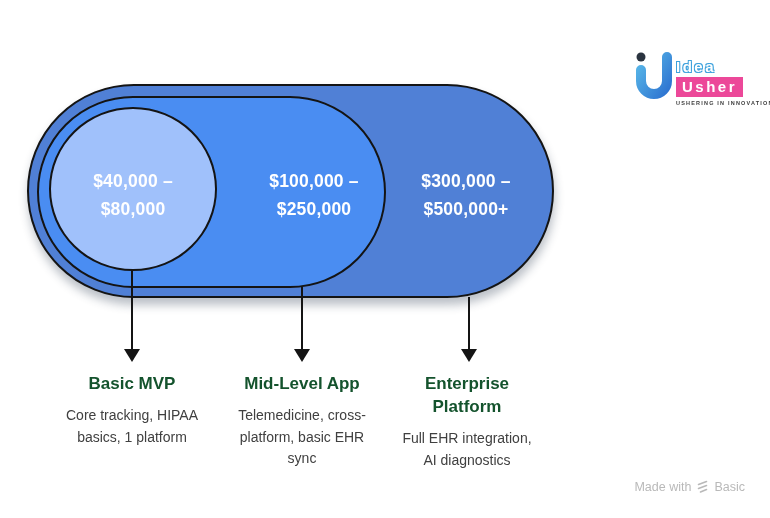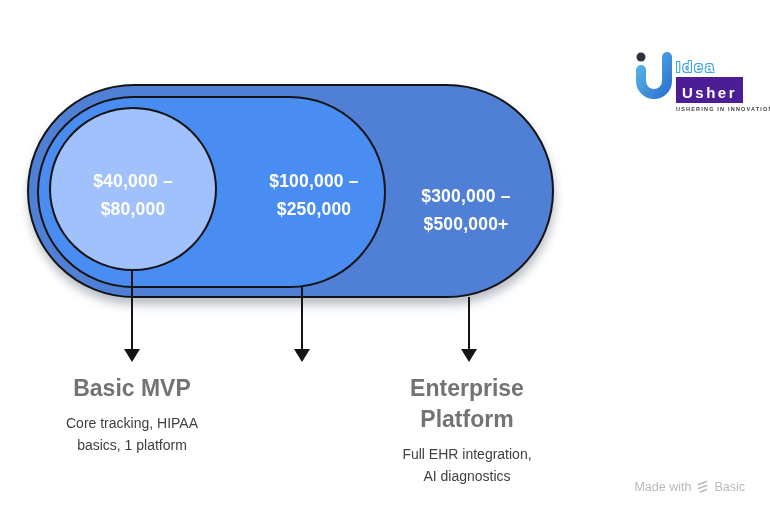--- a/index.html
+++ b/index.html
@@ -25,21 +25,21 @@
   }
 
   
   .price {
     position:absolute; top:167px; width:164px; text-align:center;
     color:#ffffff; font-size:17.5px; font-weight:600; line-height:28px;
     white-space:pre-line; letter-spacing:.2px;
   }
   .price-1 { left:51px; }
   .price-2 { left:216px;margin-left:16px; }
-  .price-3 { left:384px;margin-top:15px; }
+  .price-3 { left:384px; }
 
   
   .arrow-line { position:absolute; width:2px; background:#141414; }
   .arrow-line-1 { left:131px; top:270px; height:80px; }
   .arrow-line-2 { left:301px; top:287px; height:63px; }
   .arrow-line-3 { left:468px; top:297px; height:53px; }
   .arrow-head {
     position:absolute; top:349px; width:0; height:0;
     border-left:8px solid transparent; border-right:8px solid transparent;
     border-top:13px solid #141414;
@@ -47,38 +47,38 @@
   .arrow-head-1 { left:124px; }
   .arrow-head-2 { left:294px; }
   .arrow-head-3 { left:461px; }
 
   
   .tier { position:absolute; top:373px; text-align:center; }
   .tier-1 { left:47px;  width:170px; }
   .tier-2 { left:217px; width:170px; }
   .tier-3 { left:391px; width:152px; }
   .tier-name {
-    font-size:23px; font-weight:700; color:#737373; line-height:1.35;
+    font-size:17px; font-weight:700; color:#14532d; line-height:1.35;
     margin-bottom:9px; white-space:pre-line;
   }
   .tier-desc {
     font-size:14px; color:#404040; line-height:1.55; white-space:pre-line;
   }
 
   
   .logo { position:absolute; left:633px; top:49px; display:flex; align-items:flex-start; }
   .logo-text { margin-left:3px; padding-top:9px; }
   .logo-idea {
     font-size:15px; font-weight:700; letter-spacing:2.5px; color:#ffffff;
     text-shadow:-1px -1px 0 #3ea2dd, 1px -1px 0 #3ea2dd, -1px 1px 0 #3ea2dd, 1px 1px 0 #3ea2dd;
     margin-bottom:2px;
   }
   .logo-usher {
-    display:inline-block; background:#4c1d95; color:#ffffff; font-weight:700;
-    font-size:15px; letter-spacing:2.5px; padding:7px 6px 2px;
+    display:inline-block; background:#ec4899; color:#ffffff; font-weight:700;
+    font-size:15px; letter-spacing:2.5px; padding:1px 6px 2px;
   }
   .logo-tagline {
     font-size:5.5px; color:#3d3d3d; letter-spacing:1.2px; margin-top:3px;
     white-space:nowrap; font-weight:700;
   }
 
   
   .napkin-badge {
     position:absolute; right:25px; top:480px; display:flex; align-items:flex-end;
     gap:5px; color:#b9b9b9; font-size:12.5px; cursor:pointer;
@@ -105,20 +105,26 @@
   <div class="arrow-head arrow-head-1"></div>
   <div class="arrow-line arrow-line-2"></div>
   <div class="arrow-head arrow-head-2"></div>
   <div class="arrow-line arrow-line-3"></div>
   <div class="arrow-head arrow-head-3"></div>
 
   <div class="tier tier-1">
     <div class="tier-name">Basic MVP</div>
     <div class="tier-desc">Core tracking, HIPAA
 basics, 1 platform</div>
+  </div>
+  <div class="tier tier-2">
+    <div class="tier-name">Mid-Level App</div>
+    <div class="tier-desc">Telemedicine, cross-
+platform, basic EHR
+sync</div>
   </div>
   <div class="tier tier-3">
     <div class="tier-name">Enterprise
 Platform</div>
     <div class="tier-desc">Full EHR integration,
 AI diagnostics</div>
   </div>
 
   <div class="logo">
     <span class="logo-mark">

